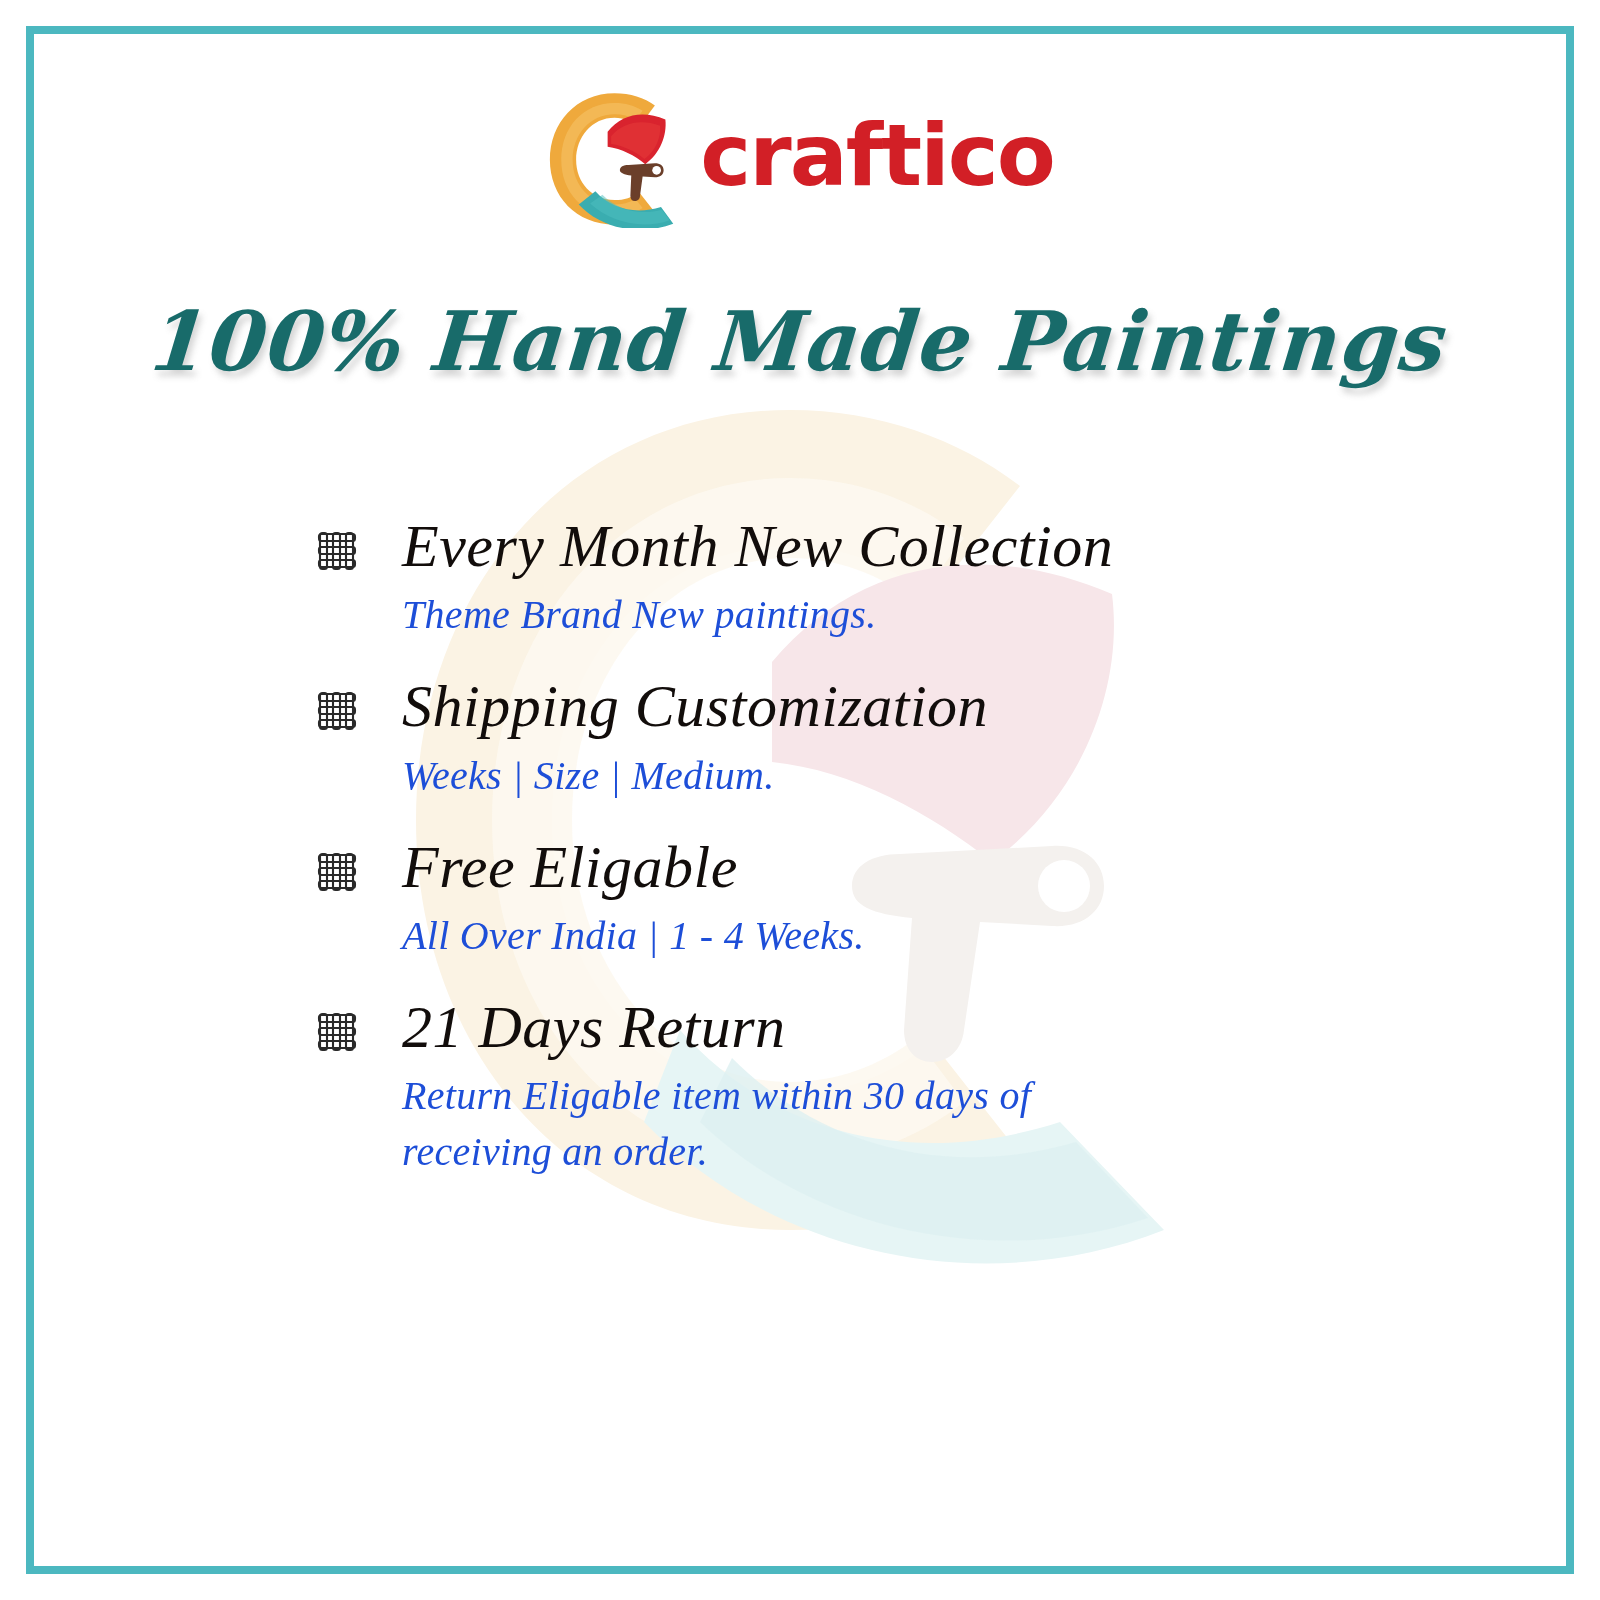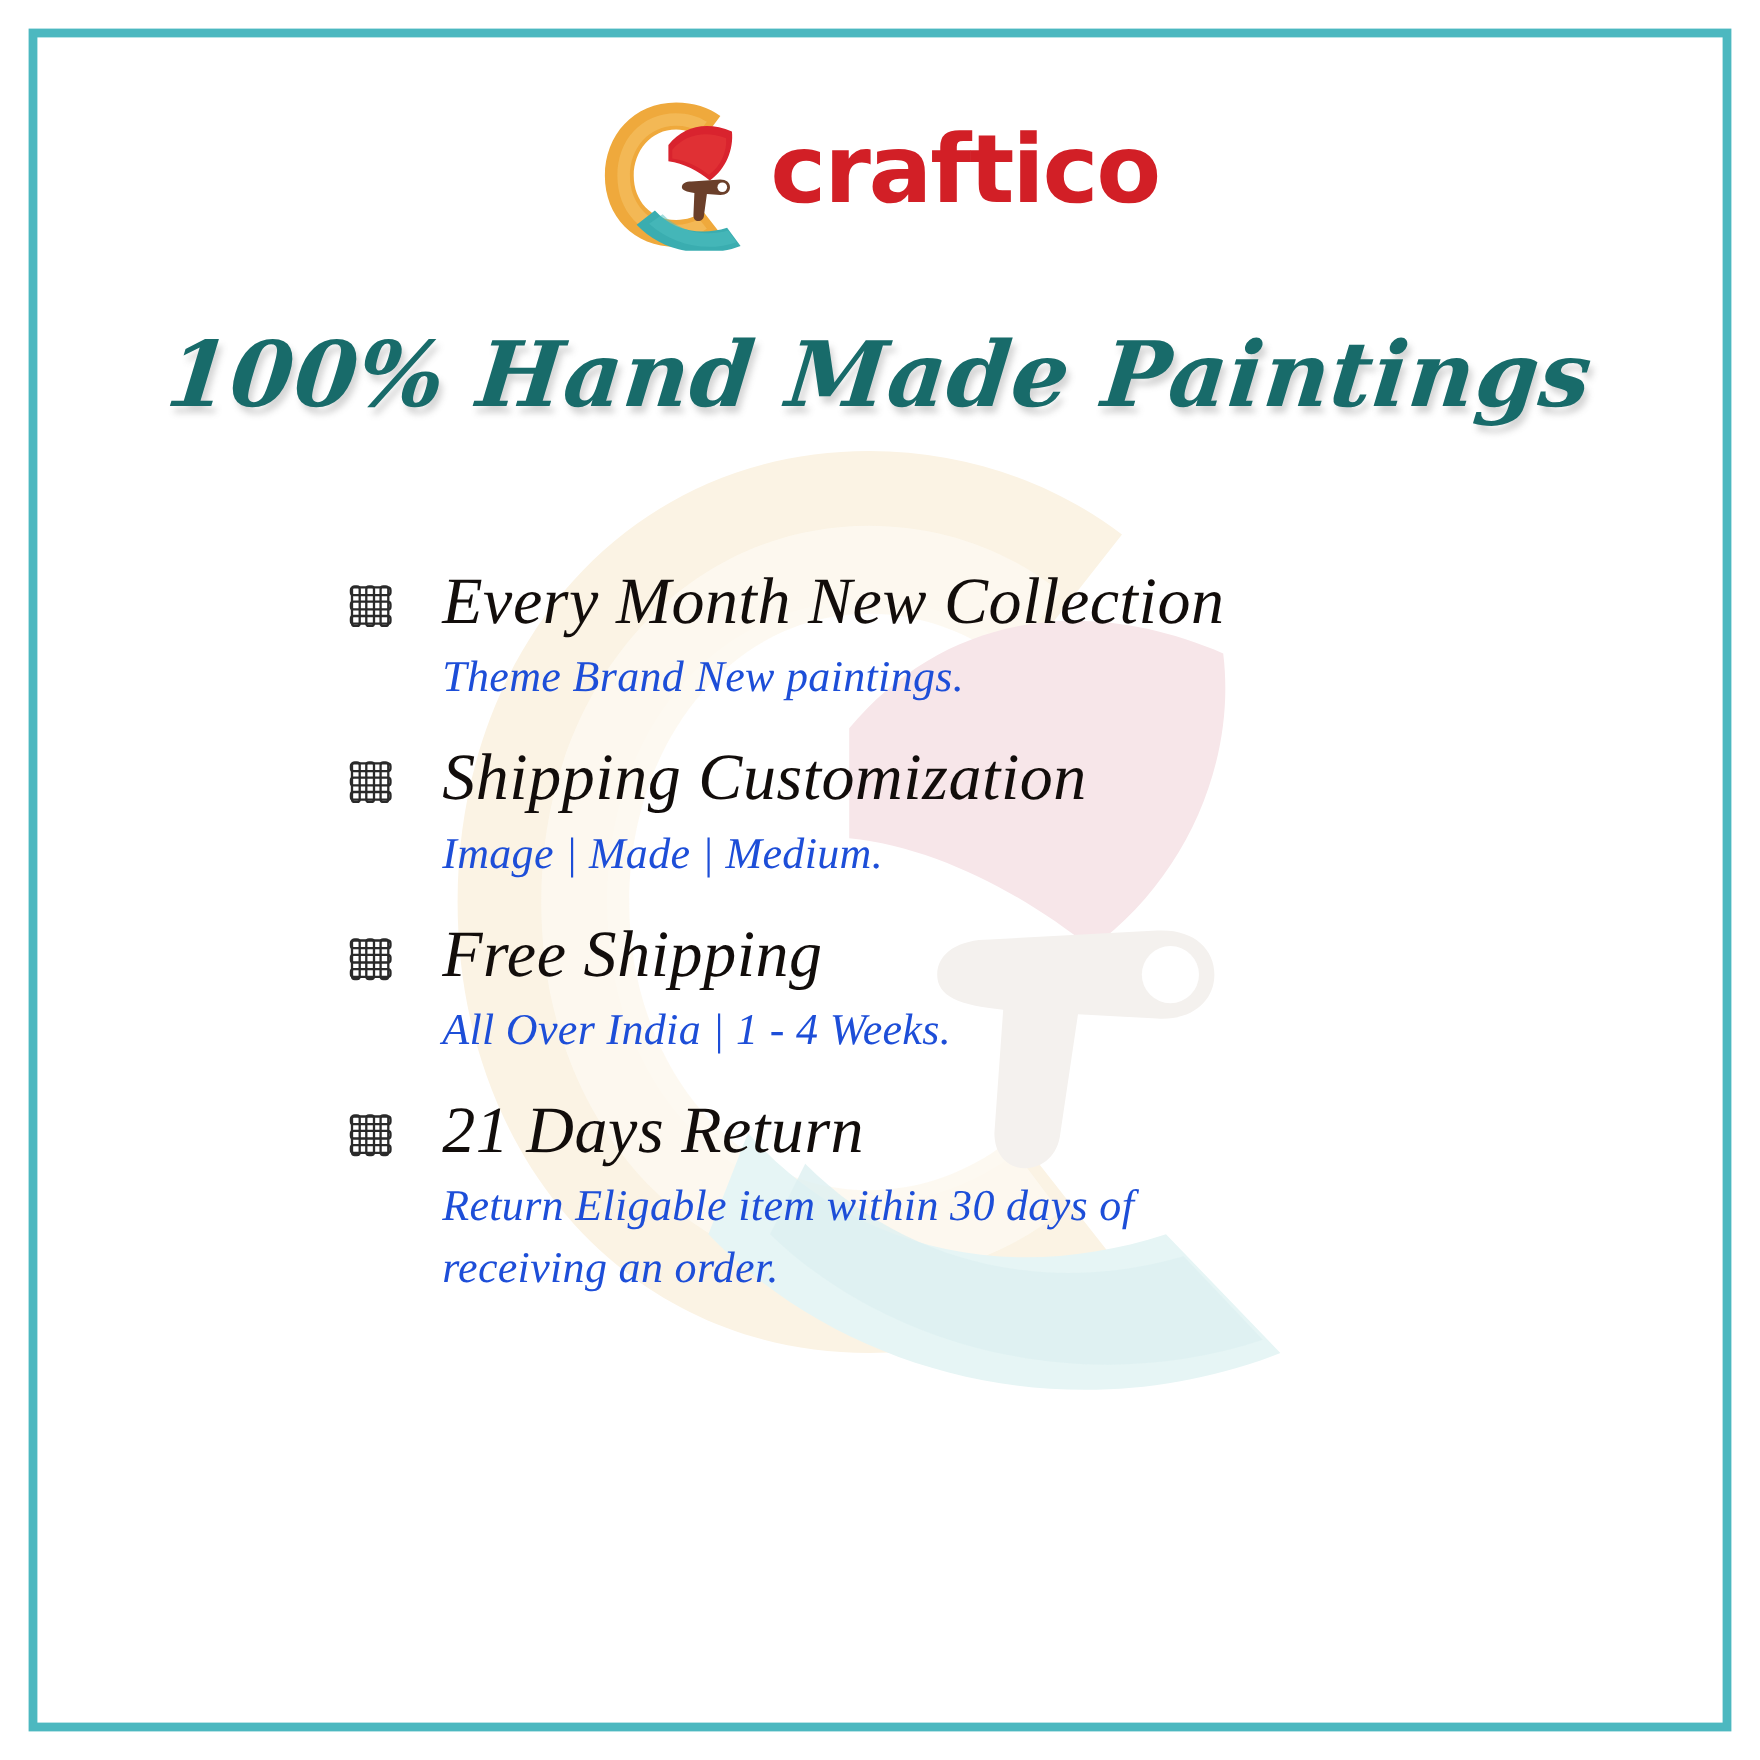--- a/index.html
+++ b/index.html
@@ -235,39 +235,39 @@
             <rect x="3" y="17" width="36" height="7" rx="2.5"></rect>
             <rect x="3" y="30" width="36" height="7" rx="2.5"></rect>
             <rect x="4" y="3" width="7" height="36" rx="2.5"></rect>
             <rect x="17" y="3" width="7" height="36" rx="2.5"></rect>
             <rect x="30" y="3" width="7" height="36" rx="2.5"></rect>
           </g>
         </svg>
       </span>
       <div class="feature-body">
         <div class="feature-title">Shipping Customization</div>
-        <div class="feature-sub">Image | Made | Medium.</div>
-      </div>
-    </div>
-
-    <div class="feature">
-      <span class="weave-icon">
-        <svg viewBox="0 0 42 42" xmlns="http://www.w3.org/2000/svg">
-          <g fill="none" stroke="#2a2a2a" stroke-width="2.1">
-            <rect x="3" y="4" width="36" height="7" rx="2.5"></rect>
-            <rect x="3" y="17" width="36" height="7" rx="2.5"></rect>
-            <rect x="3" y="30" width="36" height="7" rx="2.5"></rect>
-            <rect x="4" y="3" width="7" height="36" rx="2.5"></rect>
-            <rect x="17" y="3" width="7" height="36" rx="2.5"></rect>
-            <rect x="30" y="3" width="7" height="36" rx="2.5"></rect>
-          </g>
-        </svg>
-      </span>
-      <div class="feature-body">
-        <div class="feature-title">Free Shipping</div>
+        <div class="feature-sub">Weeks | Size | Medium.</div>
+      </div>
+    </div>
+
+    <div class="feature">
+      <span class="weave-icon">
+        <svg viewBox="0 0 42 42" xmlns="http://www.w3.org/2000/svg">
+          <g fill="none" stroke="#2a2a2a" stroke-width="2.1">
+            <rect x="3" y="4" width="36" height="7" rx="2.5"></rect>
+            <rect x="3" y="17" width="36" height="7" rx="2.5"></rect>
+            <rect x="3" y="30" width="36" height="7" rx="2.5"></rect>
+            <rect x="4" y="3" width="7" height="36" rx="2.5"></rect>
+            <rect x="17" y="3" width="7" height="36" rx="2.5"></rect>
+            <rect x="30" y="3" width="7" height="36" rx="2.5"></rect>
+          </g>
+        </svg>
+      </span>
+      <div class="feature-body">
+        <div class="feature-title">Free Eligable</div>
         <div class="feature-sub">All Over India | 1 - 4 Weeks.</div>
       </div>
     </div>
 
     <div class="feature">
       <span class="weave-icon">
         <svg viewBox="0 0 42 42" xmlns="http://www.w3.org/2000/svg">
           <g fill="none" stroke="#2a2a2a" stroke-width="2.1">
             <rect x="3" y="4" width="36" height="7" rx="2.5"></rect>
             <rect x="3" y="17" width="36" height="7" rx="2.5"></rect>

